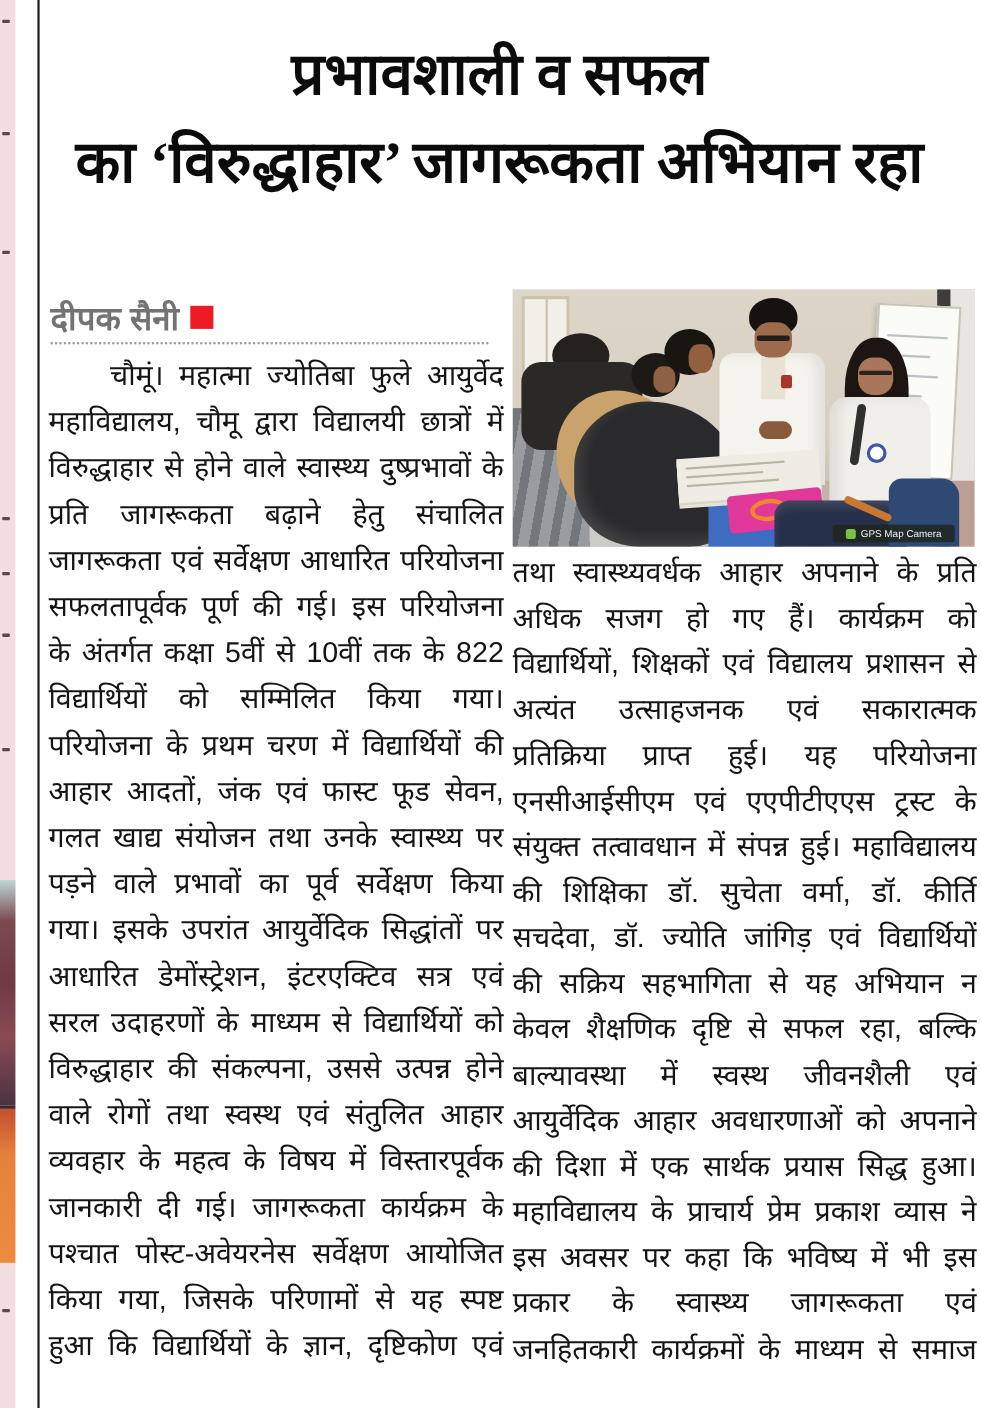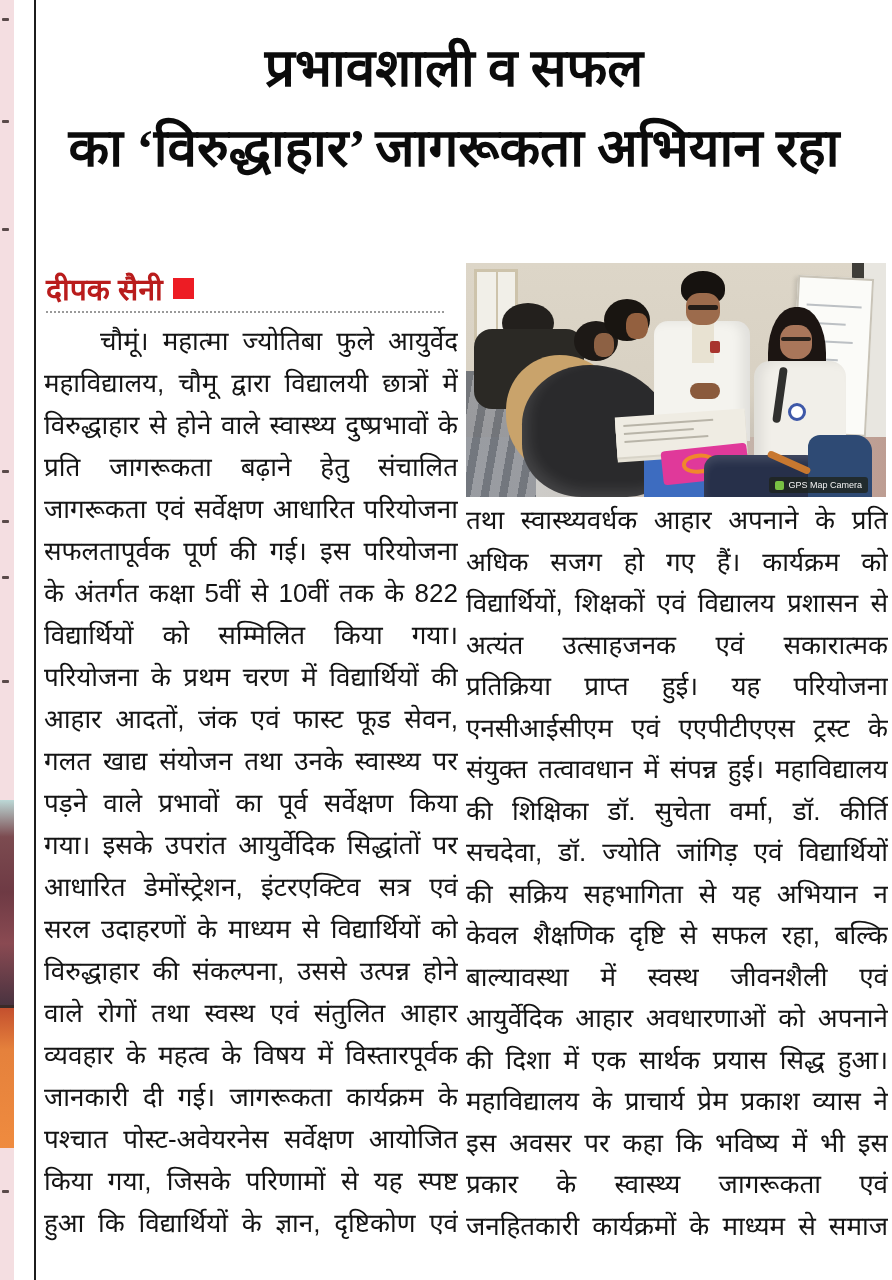--- a/index.html
+++ b/index.html
@@ -26,21 +26,21 @@
 
   
   .headline { position:absolute; left:48px; top:28px; width:812px; text-align:center; }
   .headline div {
     font-size:53px; line-height:80px; font-weight:900; color:#0b0b0b;
     letter-spacing:0px; font-family:"Liberation Serif","DejaVu Sans",serif;
   }
 
   
   .byline { position:absolute; left:46px; top:268px; width:400px; display:flex; align-items:center; gap:10px; }
-  .byline-author { font-size:30px; font-weight:700; color:#b91c1c; white-space:nowrap; }
+  .byline-author { font-size:30px; font-weight:700; color:#737373; white-space:nowrap; }
   .byline-square { width:21px; height:21px; background:#ed1c24; display:inline-block; flex:0 0 auto; }
   .byline-source {
     font-size:31px; font-weight:700; font-style:italic; color:#151515; white-space:nowrap;
     font-family:"Liberation Serif","DejaVu Serif",serif;
   }
   .byline-rule { position:absolute; left:46px; top:311px; width:398px; border-bottom:2px dotted #9a9a9a; }
 
   
   .col {
     position:absolute; font-size:26px; line-height:42px; text-align:justify;
@@ -103,21 +103,21 @@
     box-shadow:0 2px 0 #d8d4c8, 0 5px 0 #e6e2d6; }
   .paper-line { position:absolute; left:8px; width:90px; height:2px; background:#b8b4a8; }
   .pink-folder { left:196px; top:184px; width:86px; height:34px; background:#e0399a; transform:rotate(-6deg); border-radius:4px; }
   .pink-swirl { position:absolute; left:20px; top:6px; width:34px; height:20px; border:4px solid #f0872c; border-radius:50%; }
   .backpack1 { left:238px; top:192px; width:120px; height:42px; background:#27304a; border-radius:14px 18px 0 0;
     box-shadow:inset 0 6px 8px rgba(255,255,255,.12); }
   .backpack2 { left:342px; top:172px; width:64px; height:62px; background:#2e4a74; border-radius:12px 16px 0 0; }
   .strap { left:300px; top:196px; width:46px; height:7px; background:#c87830; border-radius:4px; transform:rotate(24deg); }
 
   .watermark {
-    position:absolute; right:18px; bottom:4px; height:16px; padding:0 6px;
+    position:absolute; right:18px; bottom:4px; height:16px; padding:0 12px;
     background:rgba(30,36,30,.82); border-radius:3px;
     display:flex; align-items:center; gap:4px;
   }
   .wm-ico { width:9px; height:9px; background:#79c143; border-radius:2px; flex:0 0 auto; }
   .watermark span.txt { color:#f2f2f2; font-size:9px; line-height:16px; white-space:nowrap; }
 </style>
 </head>
 <body>
 
 <div class="page">

